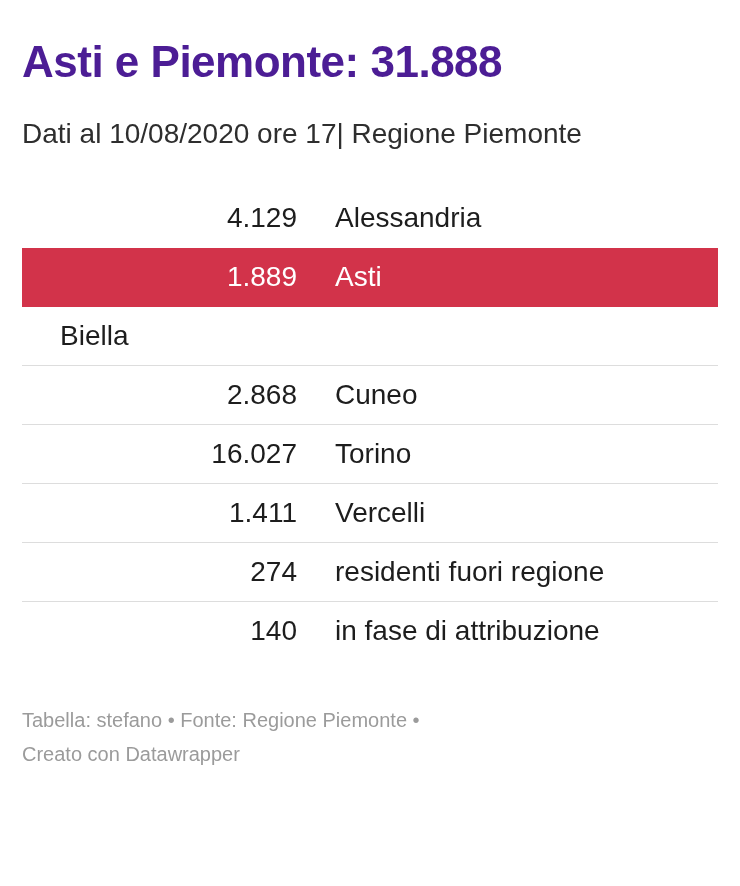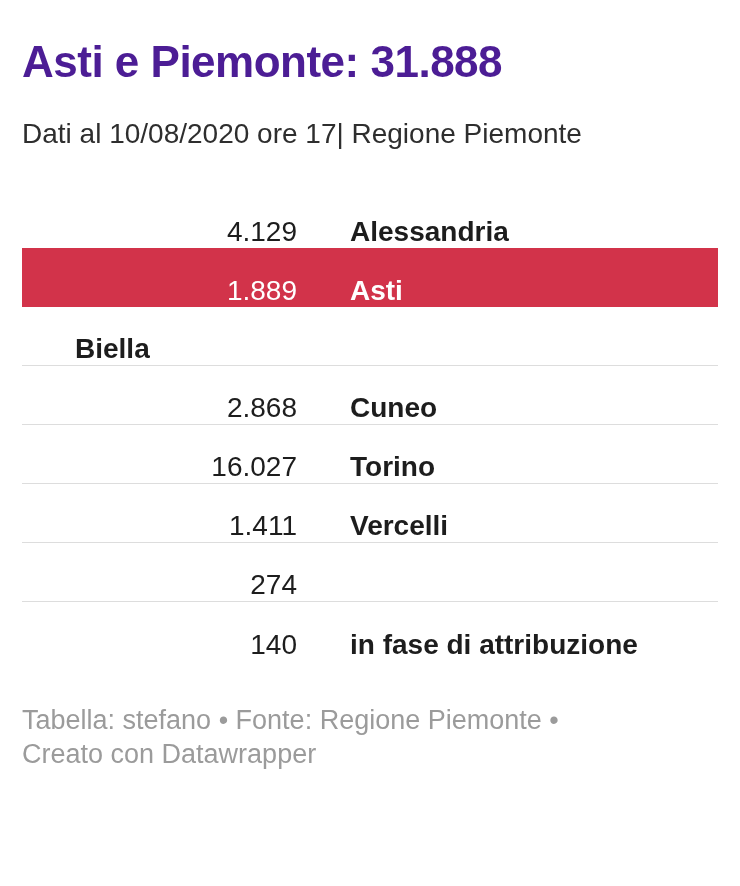--- a/index.html
+++ b/index.html
@@ -39,48 +39,47 @@
     line-height: 1.25;
     font-weight: 400;
     color: var(--subtitle);
   }
   .table {
     margin-top: 38px;
   }
   .table-row {
     height: 59px;
     display: flex;
-    align-items: flex-end;
+    align-items: center;
     border-bottom: 1px solid var(--divider);
     font-size: 28px;
     color: var(--text);
   }
   .table-row:first-child,
   .table-row:last-child,
   .table-row.highlight {
     border-bottom: none;
   }
   .table-row.highlight {
     background: var(--highlight);
     color: var(--highlight-text);
   }
   .cell.value {
     width: 275px;
     text-align: right;
     flex: 0 0 auto;
   }
   .cell.label {
-    margin-left: 53px;
+    margin-left: 38px;
     text-align: left;
     white-space: nowrap;
-    font-weight: bold;
   }
   .footer {
     margin: 42px 0 0 0;
-    font-size: 27px;
+    font-size: 20px;
     line-height: 34px;
     color: var(--muted);
   }
 </style>
 </head>
 <body>
 
 <div class="page">
   <h1 class="title">Asti e Piemonte: 31.888</h1>
 
@@ -113,20 +112,21 @@
   </div>
 
   <div class="table-row">
     <div class="cell value">1.411</div>
     <div class="cell label">Vercelli</div>
   </div>
 
 
   <div class="table-row">
     <div class="cell value">274</div>
+    <div class="cell label">residenti fuori regione</div>
   </div>
 
   <div class="table-row">
     <div class="cell value">140</div>
     <div class="cell label">in fase di attribuzione</div>
   </div>
 </div>
 
   <p class="footer">
     <span>Tabella: stefano • Fonte: Regione Piemonte •</span><br>

